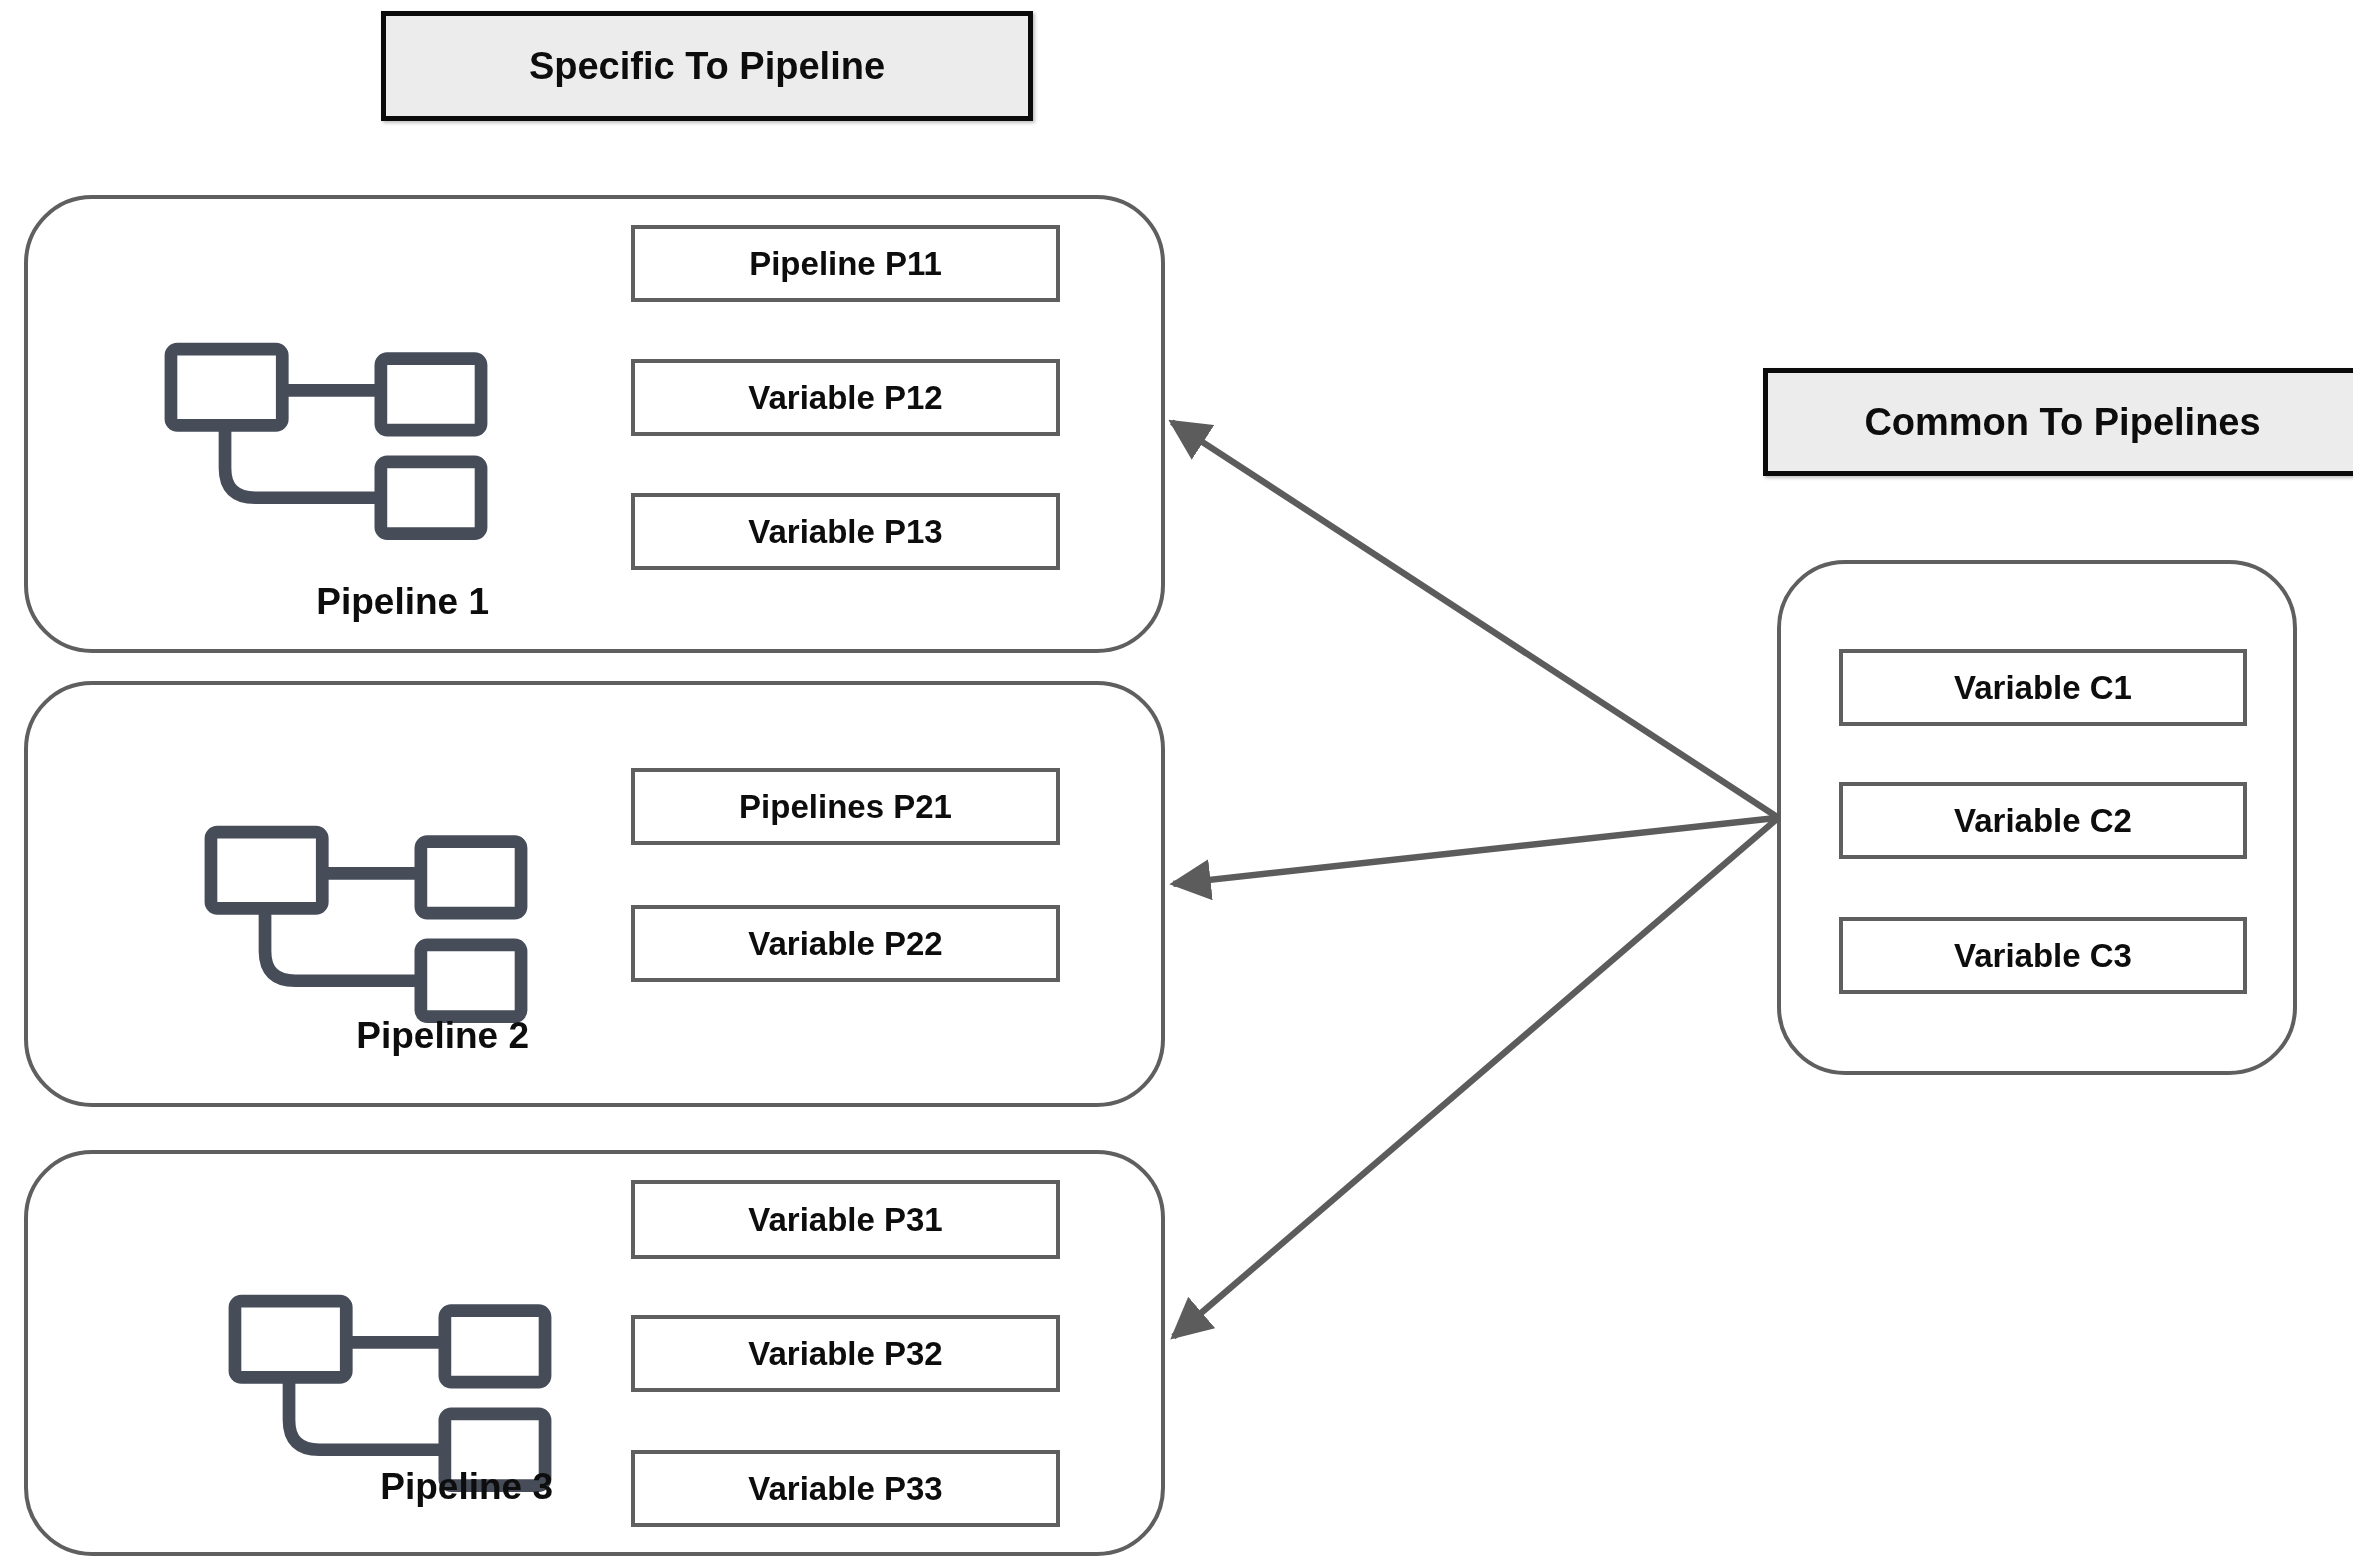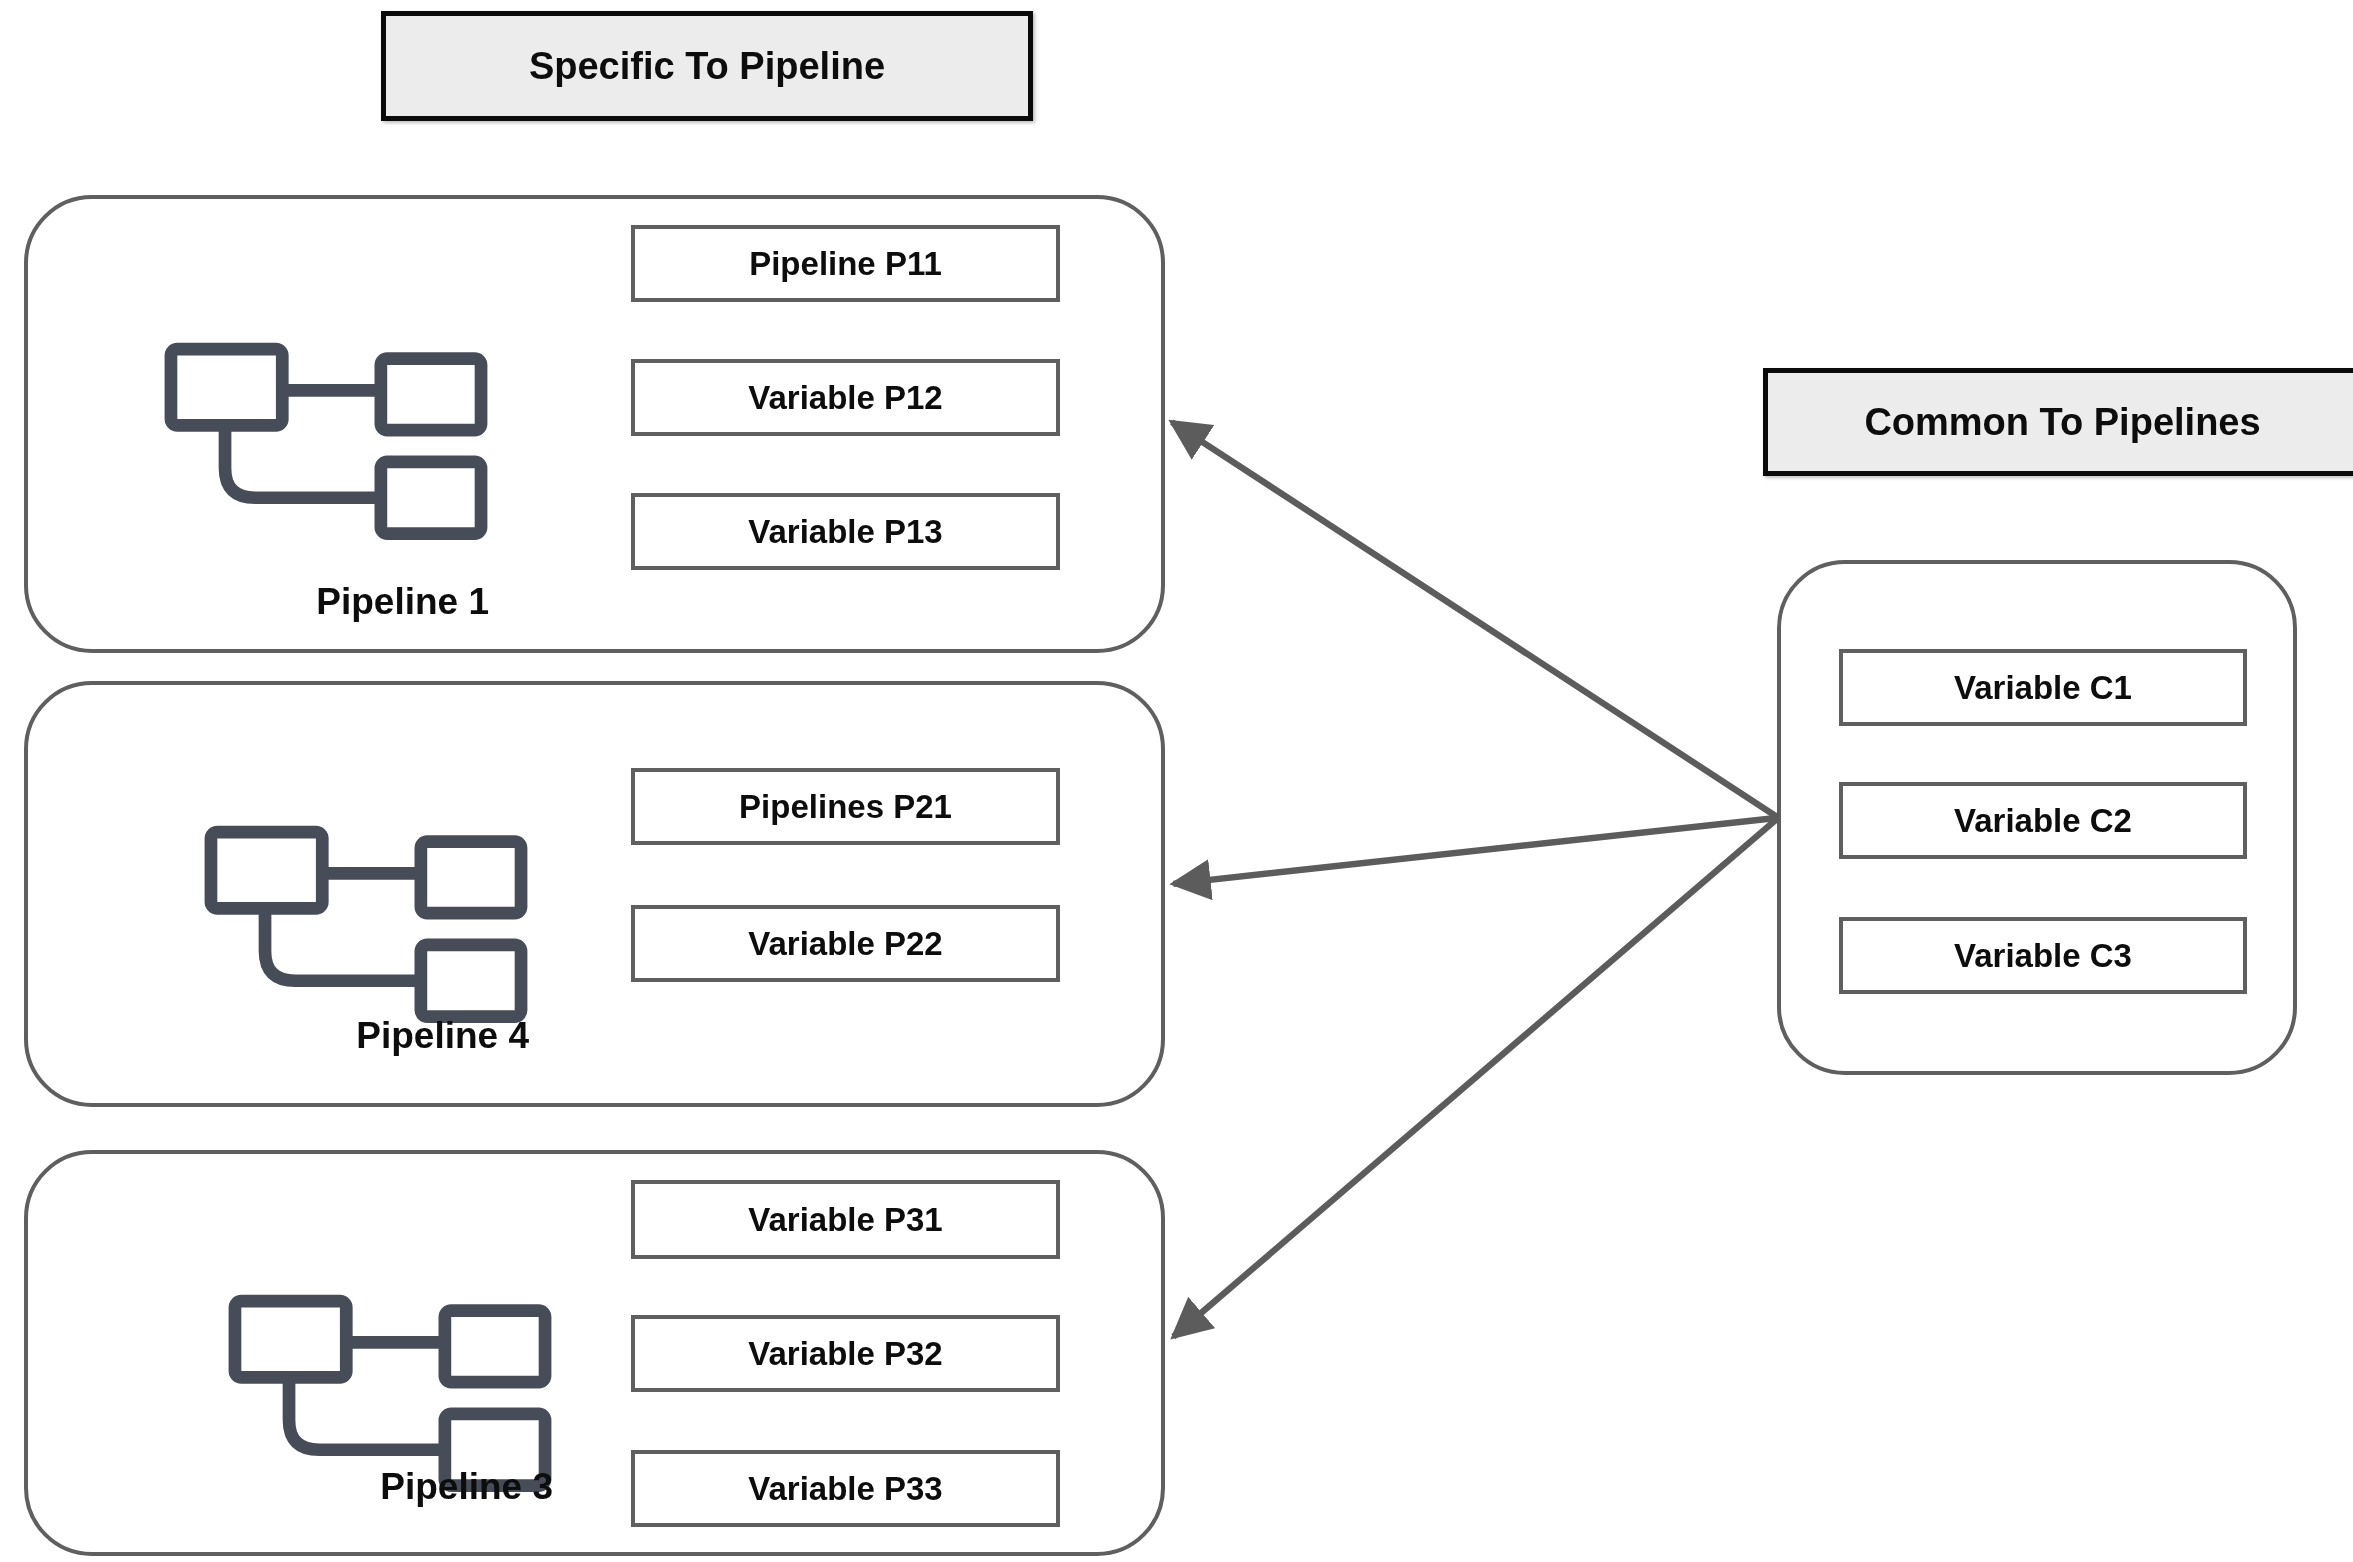--- a/index.html
+++ b/index.html
@@ -97,21 +97,21 @@
   </div>
 
   <div class="pipeline-container" style="left:24px;top:681px;width:1141px;height:426px;"></div>
   <svg class="pipe-icon" style="left:203px;top:824px;" width="326" height="199" viewBox="0 0 410 250">
     <rect class="node" x="10" y="10" width="140" height="96" rx="8"></rect>
     <rect class="node" x="274" y="22" width="126" height="90" rx="8"></rect>
     <rect class="node" x="274" y="152" width="126" height="90" rx="8"></rect>
     <line class="conn" x1="150" y1="62" x2="274" y2="62"></line>
     <path class="conn" d="M78 106 L78 160 Q78 197 116 197 L274 197"></path>
   </svg>
-  <div class="pipeline-label" style="left:203px;top:1015px;width:326px;">Pipeline 4</div>
+  <div class="pipeline-label" style="left:203px;top:1015px;width:326px;">Pipeline 2</div>
   <div class="var-box" style="left:631px;top:768px;width:429px;height:77px;">
     <span>Pipelines P21</span>
   </div>
   <div class="var-box" style="left:631px;top:905px;width:429px;height:77px;">
     <span>Variable P22</span>
   </div>
 
   <div class="pipeline-container" style="left:24px;top:1150px;width:1141px;height:406px;"></div>
   <svg class="pipe-icon" style="left:227px;top:1293px;" width="326" height="199" viewBox="0 0 410 250">
     <rect class="node" x="10" y="10" width="140" height="96" rx="8"></rect>

